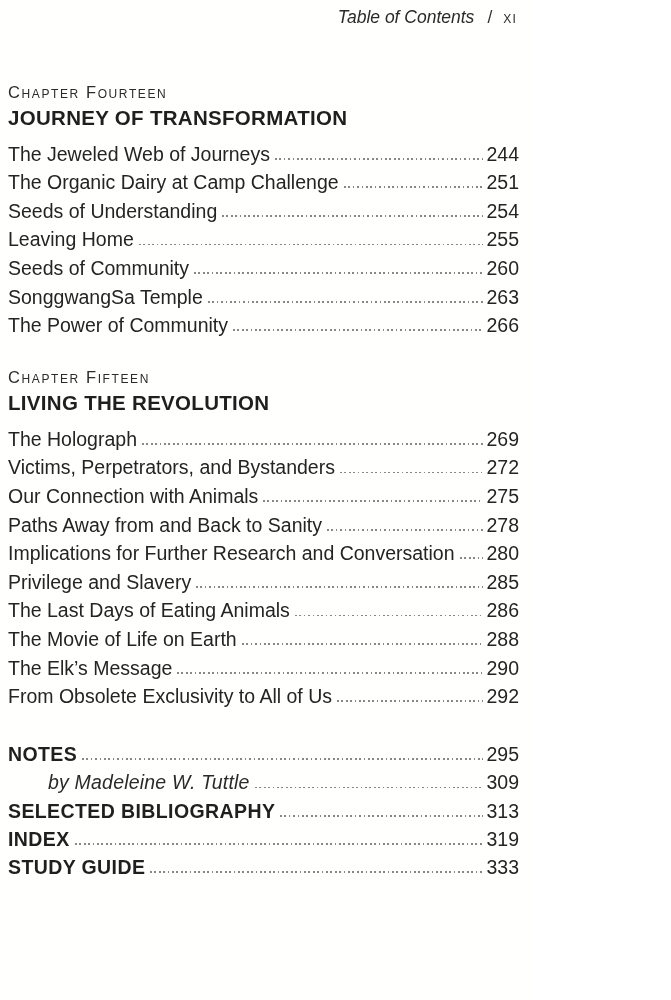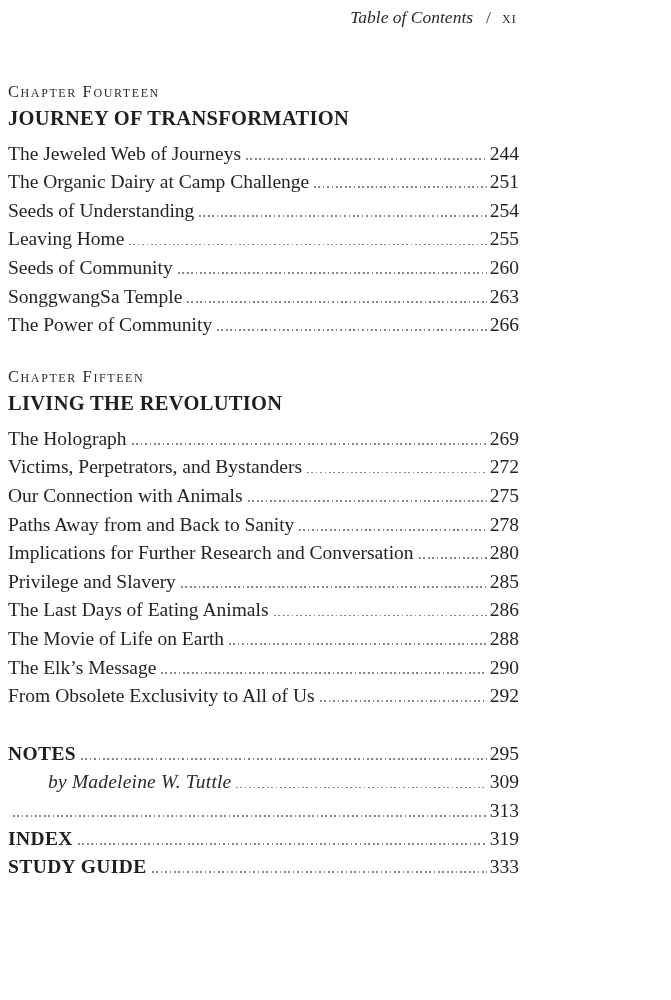--- a/index.html
+++ b/index.html
@@ -3,21 +3,21 @@
 <meta charset="utf-8">
 <style>
   html, body { margin: 0; padding: 0; background: #ffffff; }
   .page {
     position: relative;
     width: 533px;
     height: 1000px;
     box-sizing: border-box;
     background: #fffffe;
     color: #242424;
-    font-family: Liberation Serif, serif;
+    font-family: Liberation Sans, sans-serif;
     padding: 6px 14px 1px 8px;
     overflow: hidden;
   }
   
   .running-head {
     text-align: right;
     font-style: italic;
     font-size: 17.5px;
     line-height: 22px;
     color: #2a2a2a;
@@ -218,20 +218,21 @@
   </div>
 
 
   <div class="row indent italic">
     <span class="entry-title">by Madeleine W. Tuttle</span>
     <span class="leader"></span>
     <span class="entry-page">309</span>
   </div>
 
   <div class="row">
+    <span class="entry-title">SELECTED BIBLIOGRAPHY</span>
     <span class="leader"></span>
     <span class="entry-page">313</span>
   </div>
 
   <div class="row">
     <span class="entry-title">INDEX</span>
     <span class="leader"></span>
     <span class="entry-page">319</span>
   </div>
 

